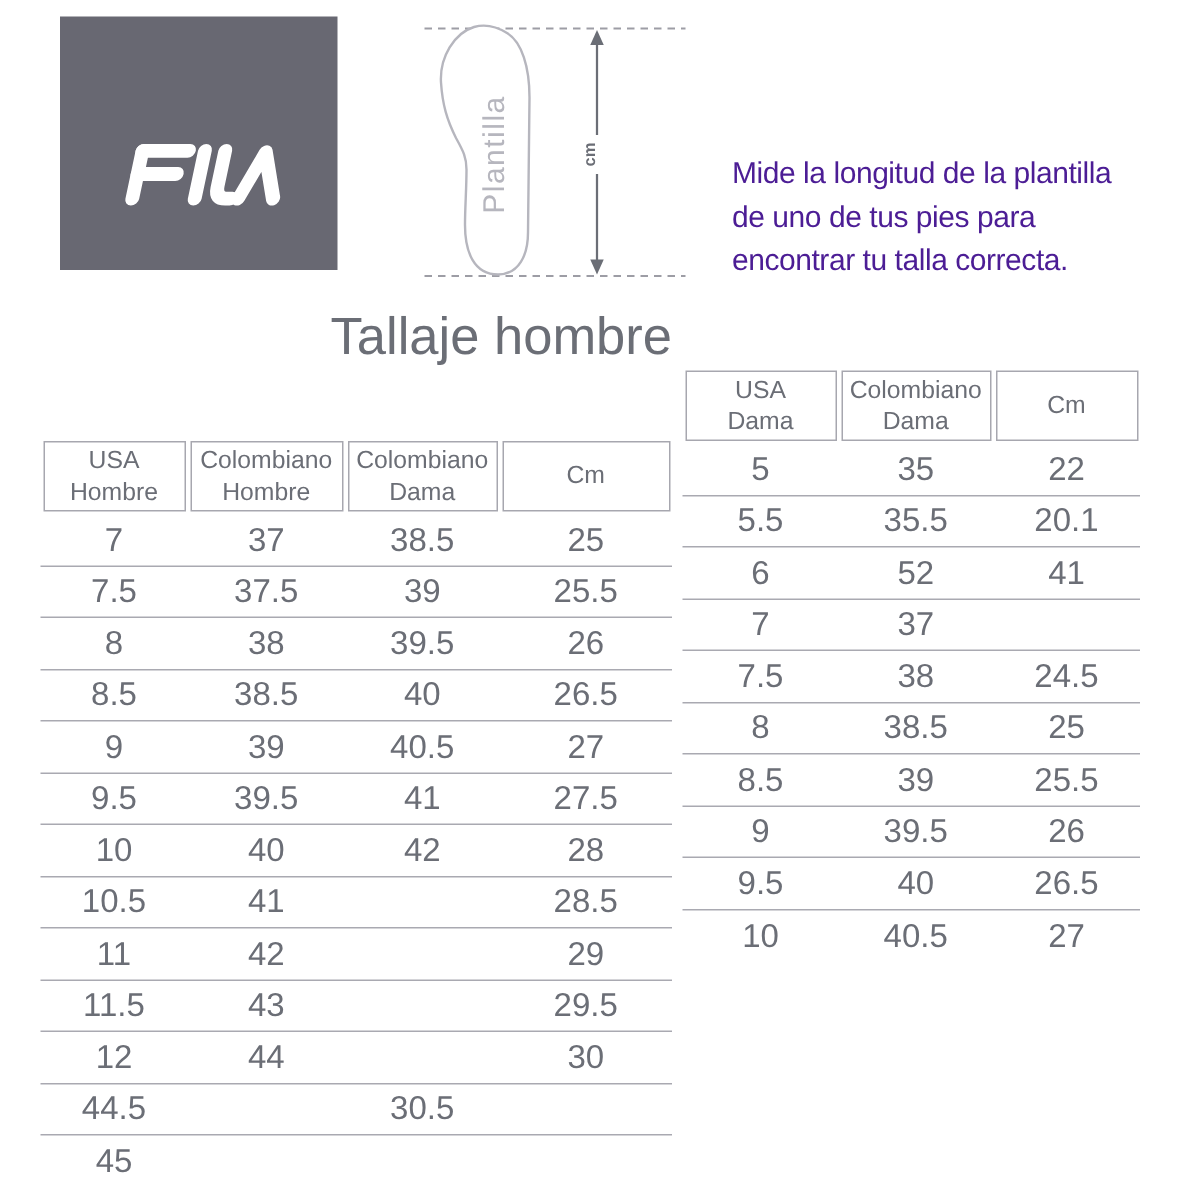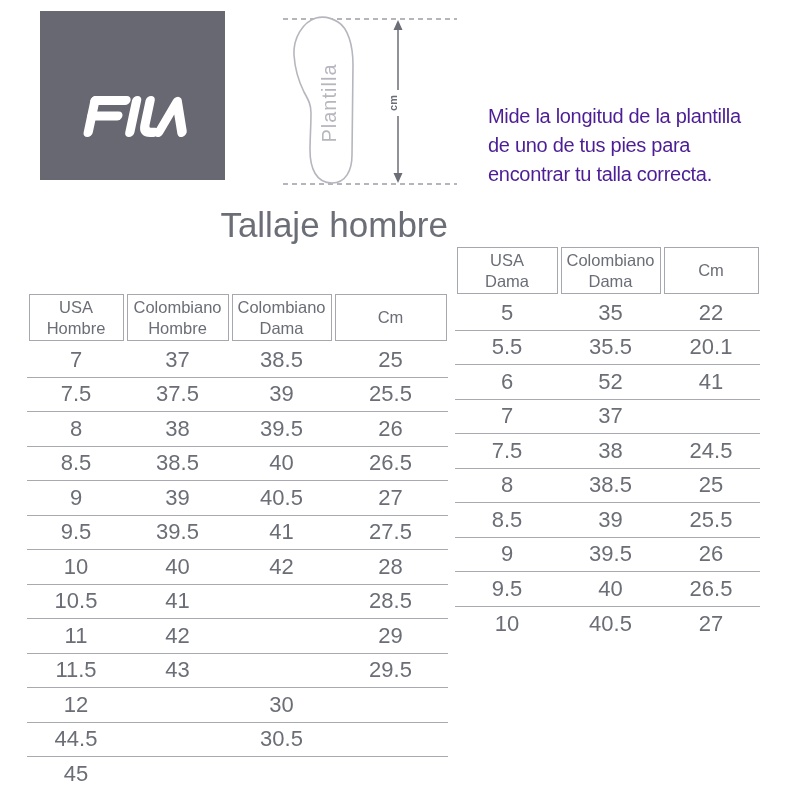--- a/index.html
+++ b/index.html
@@ -144,20 +144,21 @@
           <div class="tcell">29</div>
         </div>
         <div class="trow">
           <div class="tcell">11.5</div>
           <div class="tcell">43</div>
           <div class="tcell"></div>
           <div class="tcell">29.5</div>
         </div>
         <div class="trow">
           <div class="tcell">12</div>
+          <div class="tcell">44</div>
           <div class="tcell"></div>
           <div class="tcell">30</div>
         </div>
         <div class="trow">
           <div class="tcell">44.5</div>
           <div class="tcell"></div>
           <div class="tcell">30.5</div>
         </div>
         <div class="trow">
           <div class="tcell">45</div>

